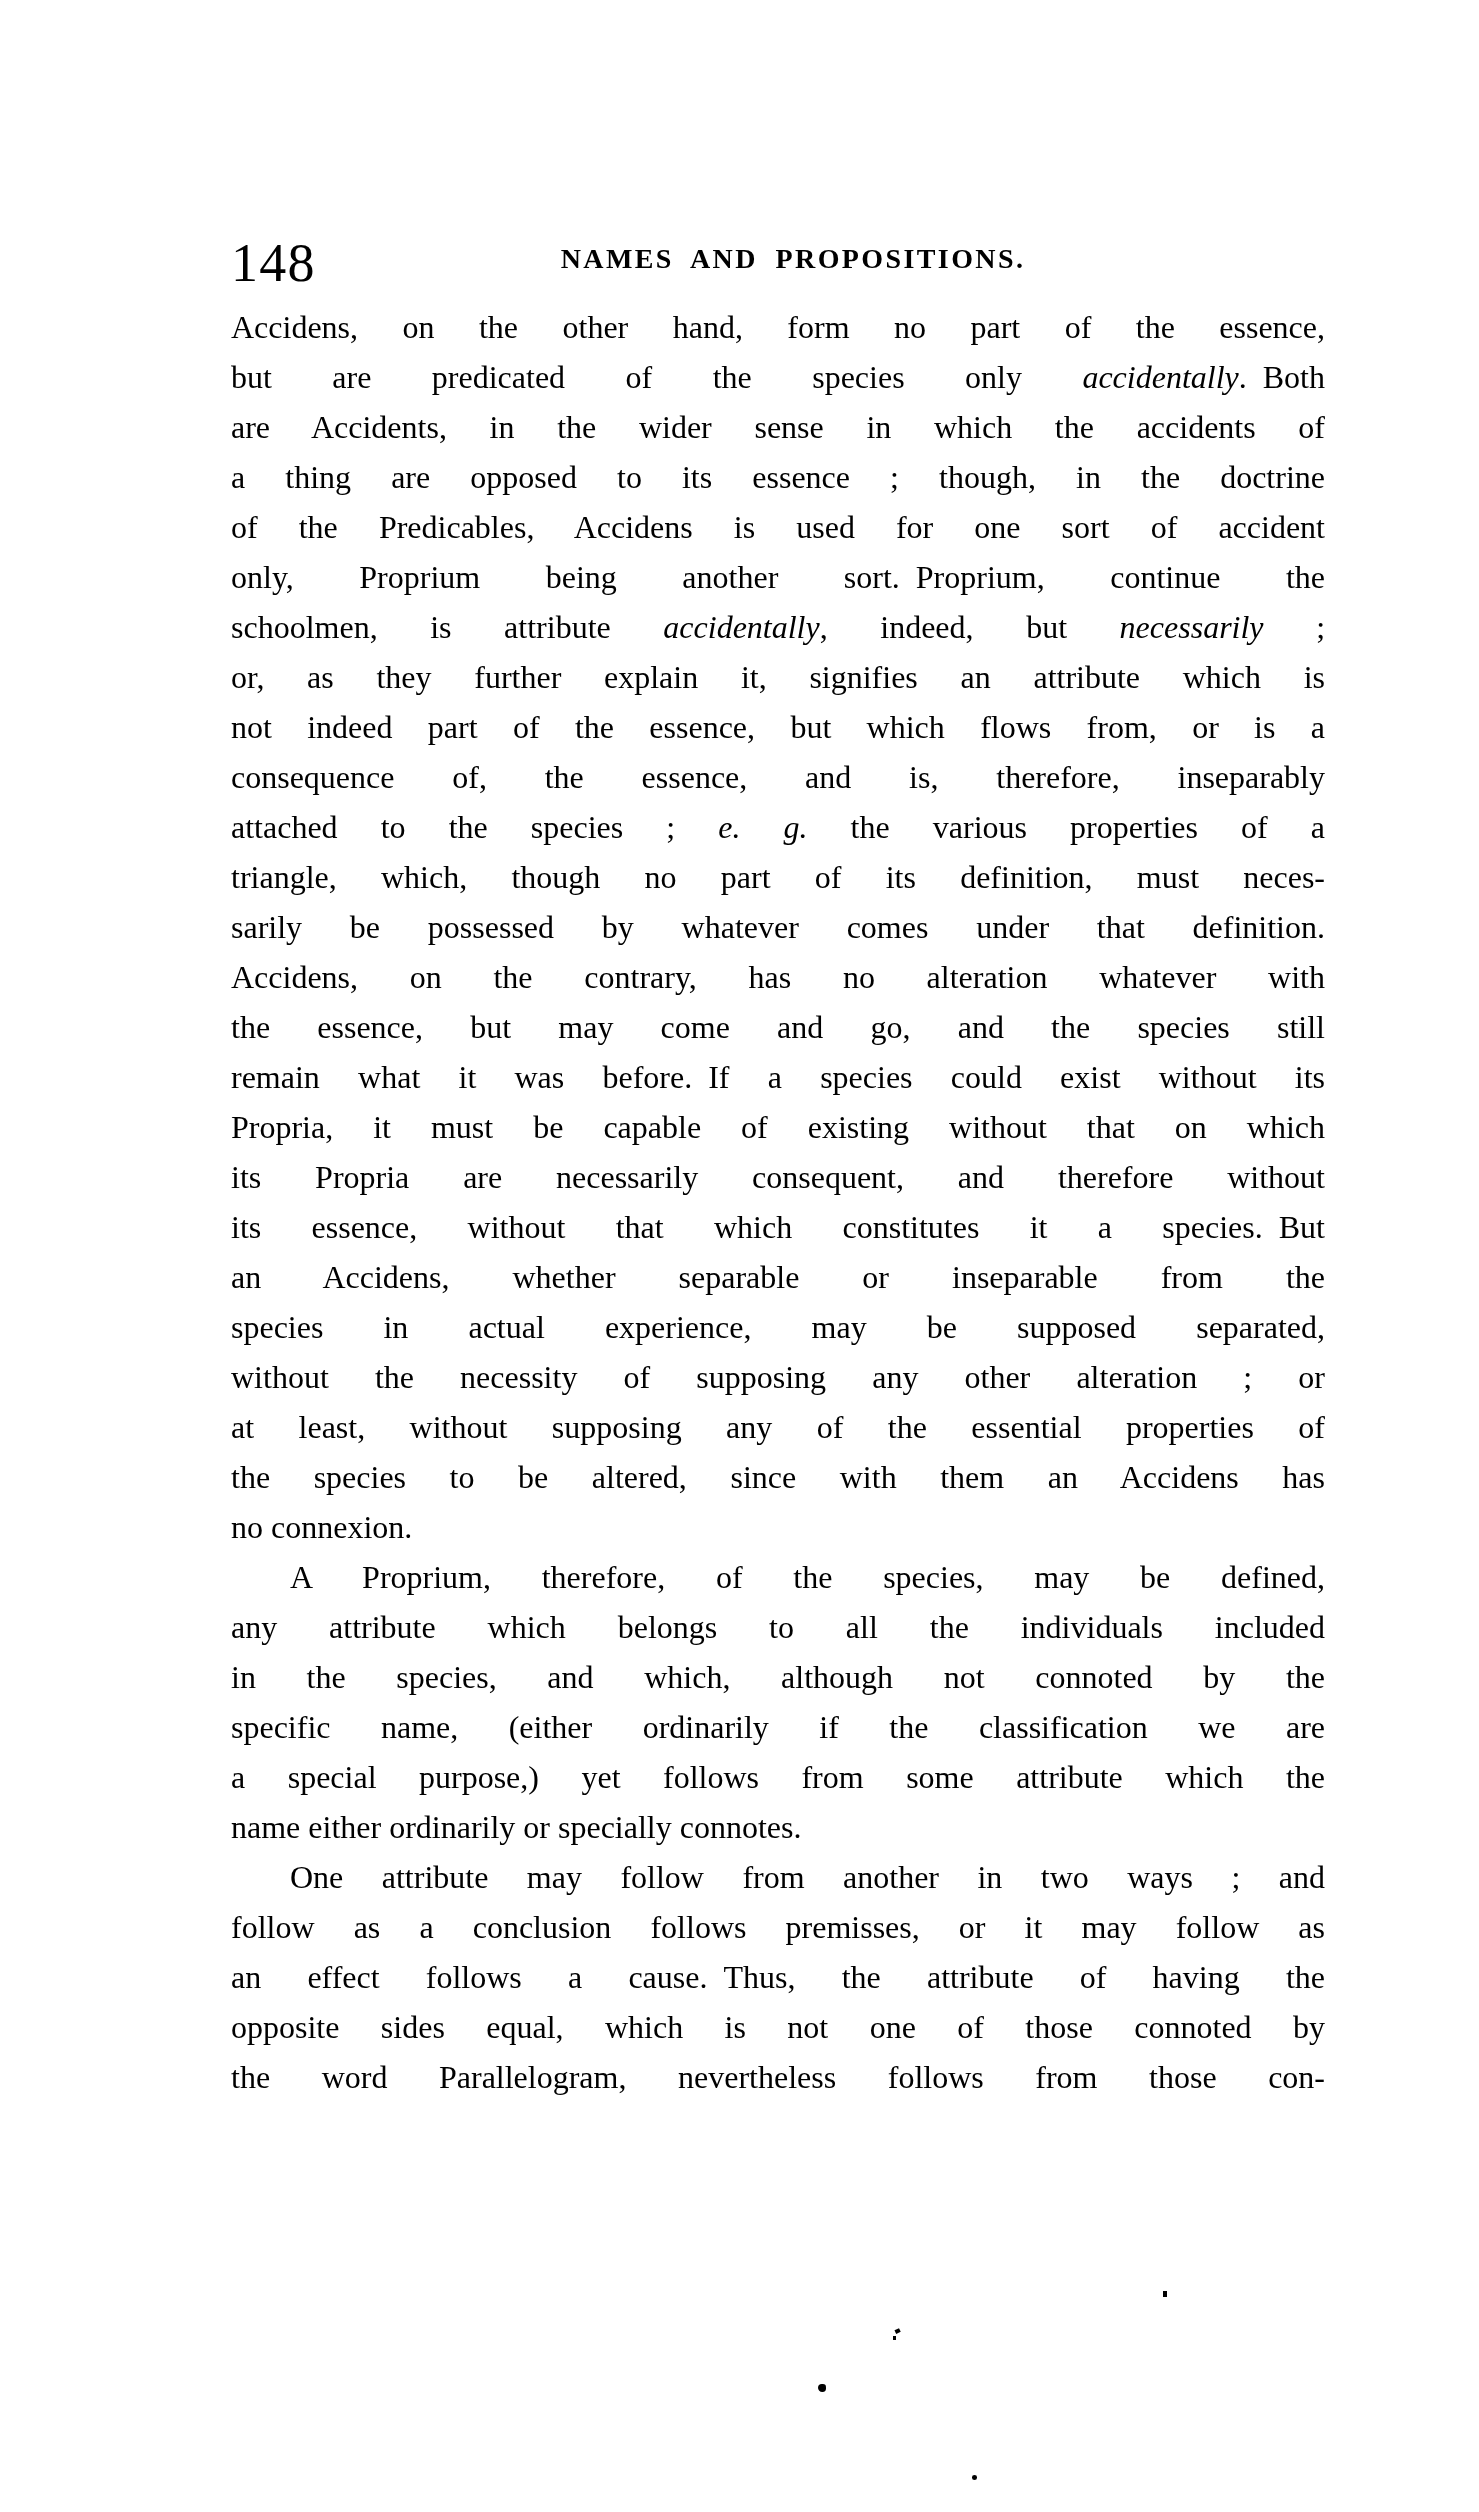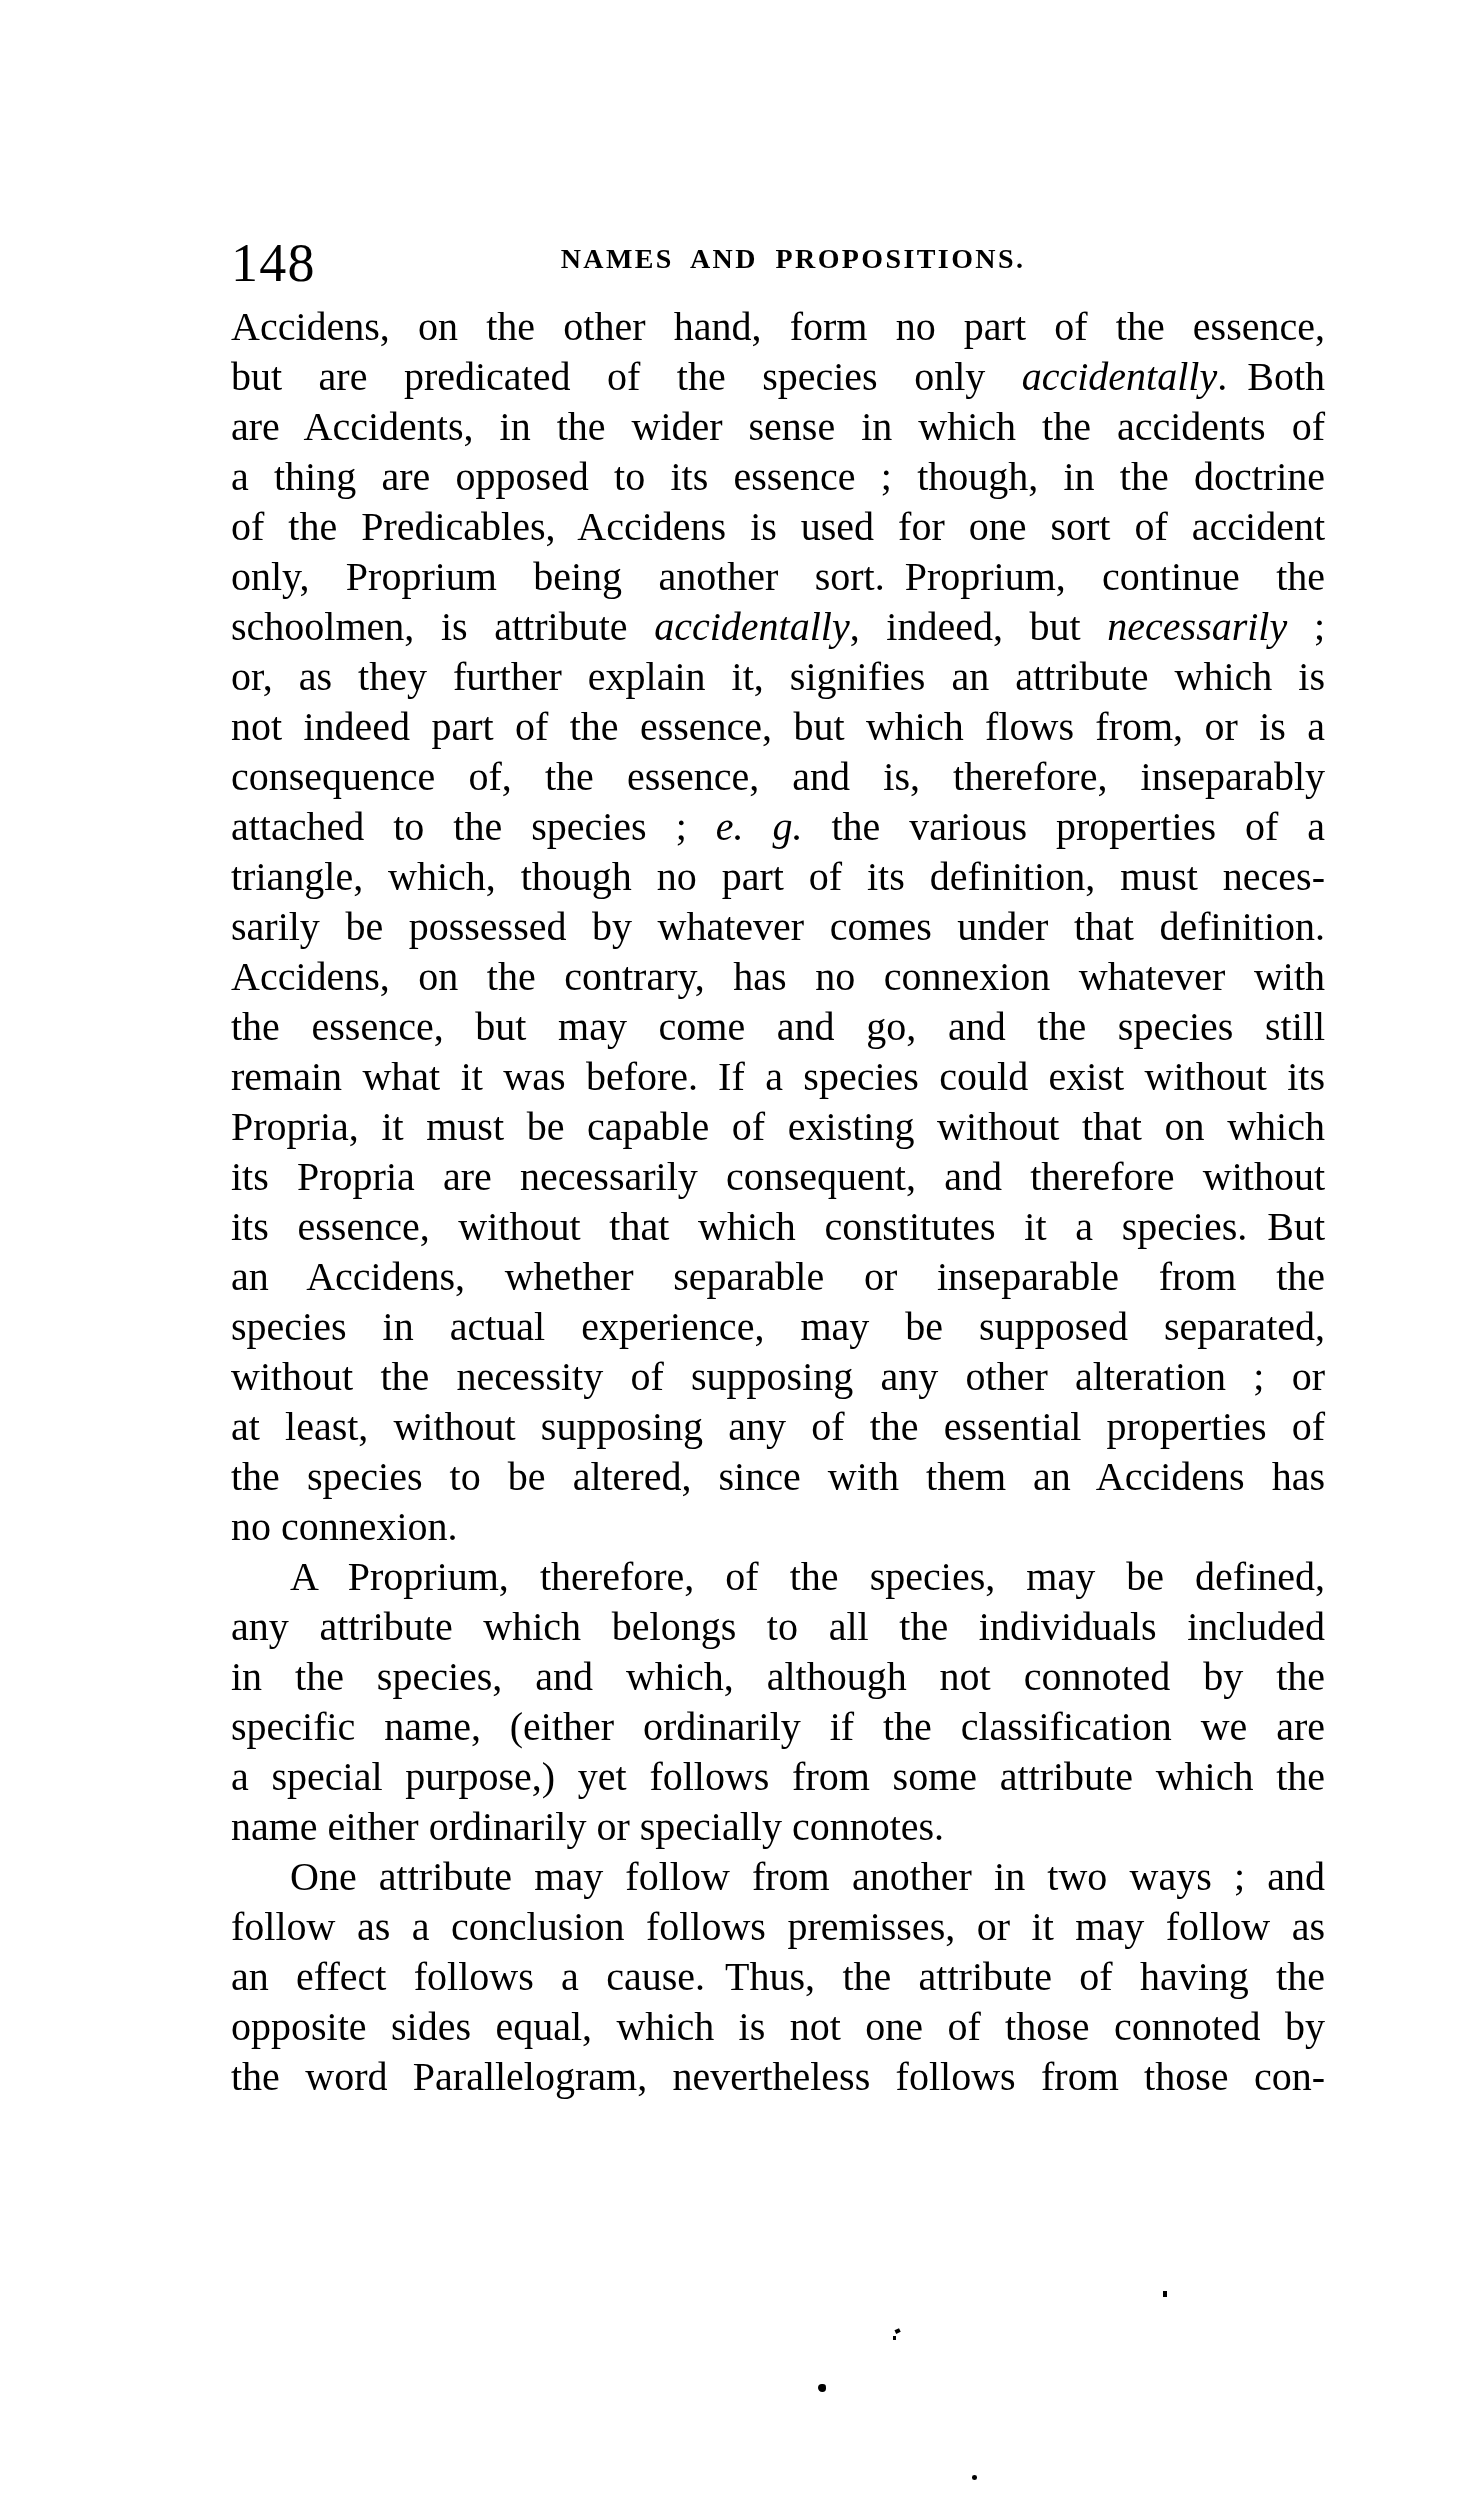--- a/index.html
+++ b/index.html
@@ -35,21 +35,21 @@
     line-height: 1.1;
     font-weight: 700;
     letter-spacing: 2.4px;
     word-spacing: 8.3px;
   }
   .body-text {
     position: absolute;
     left: 231px;
     top: 302px;
     width: 1094px;
-    font-size: 40px;
+    font-size: 32px;
   }
   .paragraph {
     margin: 0;
   }
   .line {
     height: 50px;
     line-height: 50px;
     text-align: justify;
     text-align-last: justify;
     text-justify: inter-word;
@@ -88,21 +88,21 @@
         <div class="line"><span>a thing are opposed to its essence ; though, in the doctrine</span></div>
         <div class="line"><span>of the Predicables, Accidens is used for one sort of accident</span></div>
         <div class="line"><span>only, Proprium being another sort. Proprium, continue the</span></div>
         <div class="line"><span>schoolmen, is attribute </span><i>accidentally</i><span>, indeed, but </span><i>necessarily</i><span> ;</span></div>
         <div class="line"><span>or, as they further explain it, signifies an attribute which is</span></div>
         <div class="line"><span>not indeed part of the essence, but which flows from, or is a</span></div>
         <div class="line"><span>consequence of, the essence, and is, therefore, inseparably</span></div>
         <div class="line"><span>attached to the species ; </span><i>e. g.</i><span> the various properties of a</span></div>
         <div class="line"><span>triangle, which, though no part of its definition, must neces-</span></div>
         <div class="line"><span>sarily be possessed by whatever comes under that definition.</span></div>
-        <div class="line"><span>Accidens, on the contrary, has no connexion whatever with</span></div>
+        <div class="line"><span>Accidens, on the contrary, has no alteration whatever with</span></div>
         <div class="line"><span>the essence, but may come and go, and the species still</span></div>
         <div class="line"><span>remain what it was before. If a species could exist without its</span></div>
         <div class="line"><span>Propria, it must be capable of existing without that on which</span></div>
         <div class="line"><span>its Propria are necessarily consequent, and therefore without</span></div>
         <div class="line"><span>its essence, without that which constitutes it a species. But</span></div>
         <div class="line"><span>an Accidens, whether separable or inseparable from the</span></div>
         <div class="line"><span>species in actual experience, may be supposed separated,</span></div>
         <div class="line"><span>without the necessity of supposing any other alteration ; or</span></div>
         <div class="line"><span>at least, without supposing any of the essential properties of</span></div>
         <div class="line"><span>the species to be altered, since with them an Accidens has</span></div>

